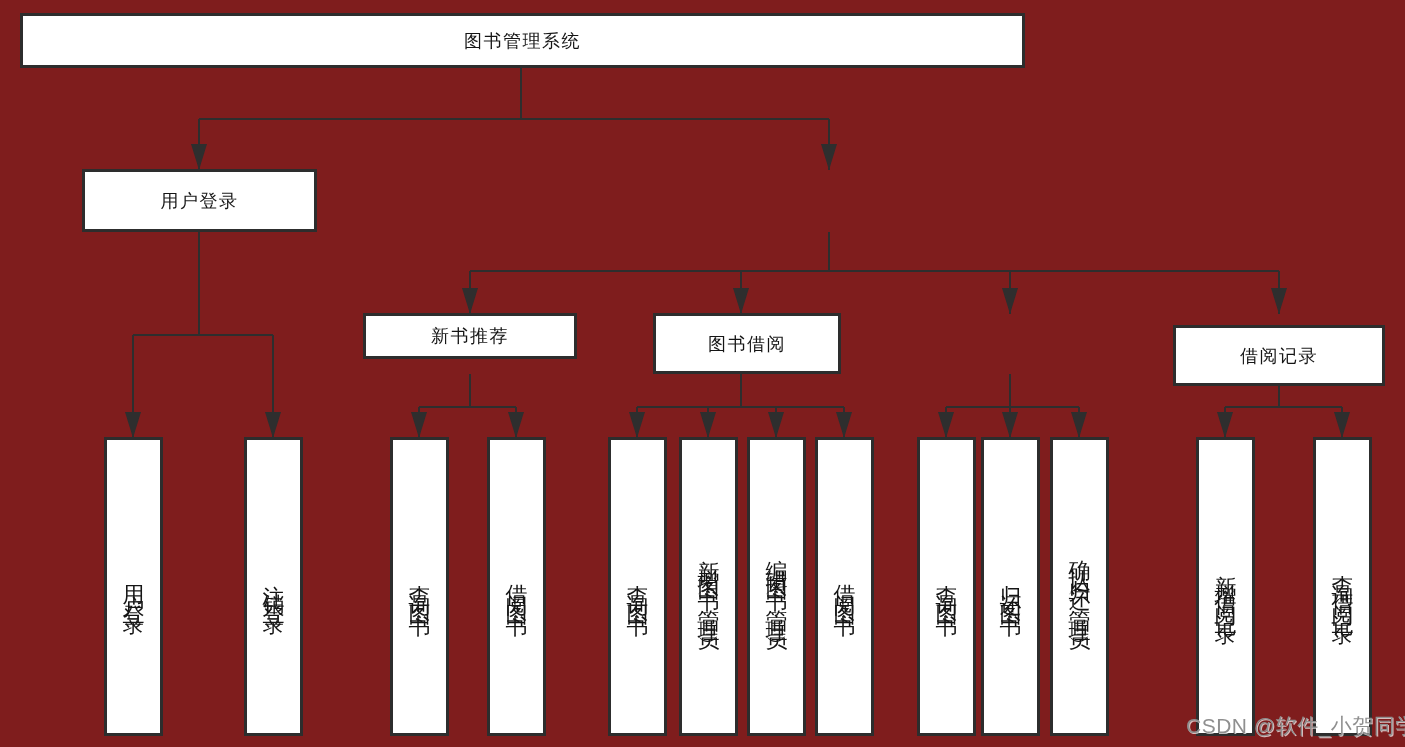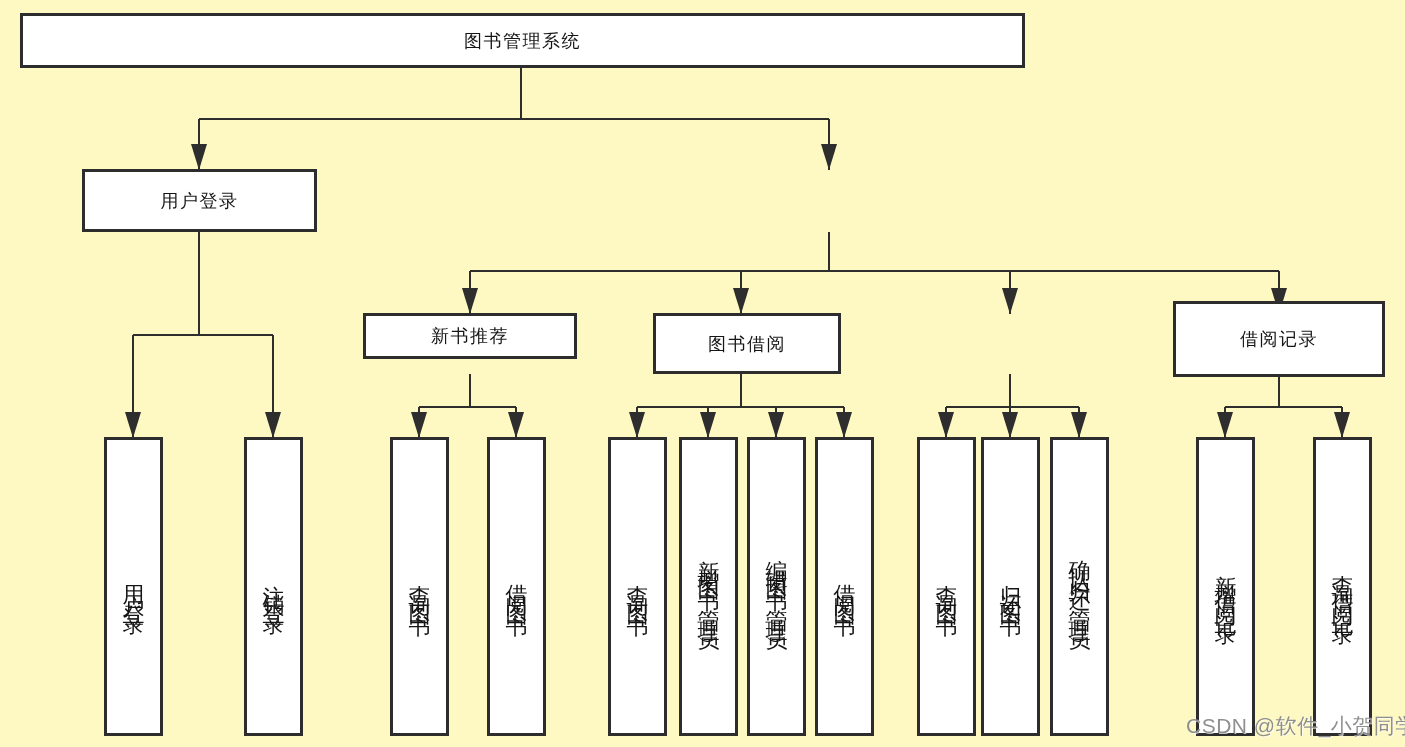--- a/index.html
+++ b/index.html
@@ -1,20 +1,20 @@
 <!DOCTYPE html>
 <html><head>
 <meta charset="utf-8">
 <style>
   html, body { margin: 0; padding: 0; background: #ffffff; }
   .canvas {
     position: relative;
     width: 1405px;
     height: 747px;
-    background: #fef9c3;
+    background: #7f1d1d;
     overflow: hidden;
     font-family: "Liberation Sans", "DejaVu Sans", sans-serif;
     color: #151515;
   }
   svg.connectors {
     position: absolute;
     left: 0; top: 0;
     width: 1405px; height: 747px;
   }
   svg.connectors path {
@@ -117,21 +117,21 @@
   <div class="node h" style="left:82px;top:169px;width:235px;height:63px">
     <span>用户登录</span>
   </div>
 
   <div class="node h" style="left:363px;top:313px;width:214px;height:46px">
     <span>新书推荐</span>
   </div>
   <div class="node h" style="left:653px;top:313px;width:188px;height:61px">
     <span>图书借阅</span>
   </div>
-  <div class="node h" style="left:1173px;top:301px;width:212px;height:76px">
+  <div class="node h" style="left:1173px;top:325px;width:212px;height:61px">
     <span>借阅记录</span>
   </div>
 
   <div class="node v" style="left:104px;top:437px;width:59px;height:299px">
     <span>用户登录</span>
   </div>
   <div class="node v" style="left:244px;top:437px;width:59px;height:299px">
     <span>注销登录</span>
   </div>
 

